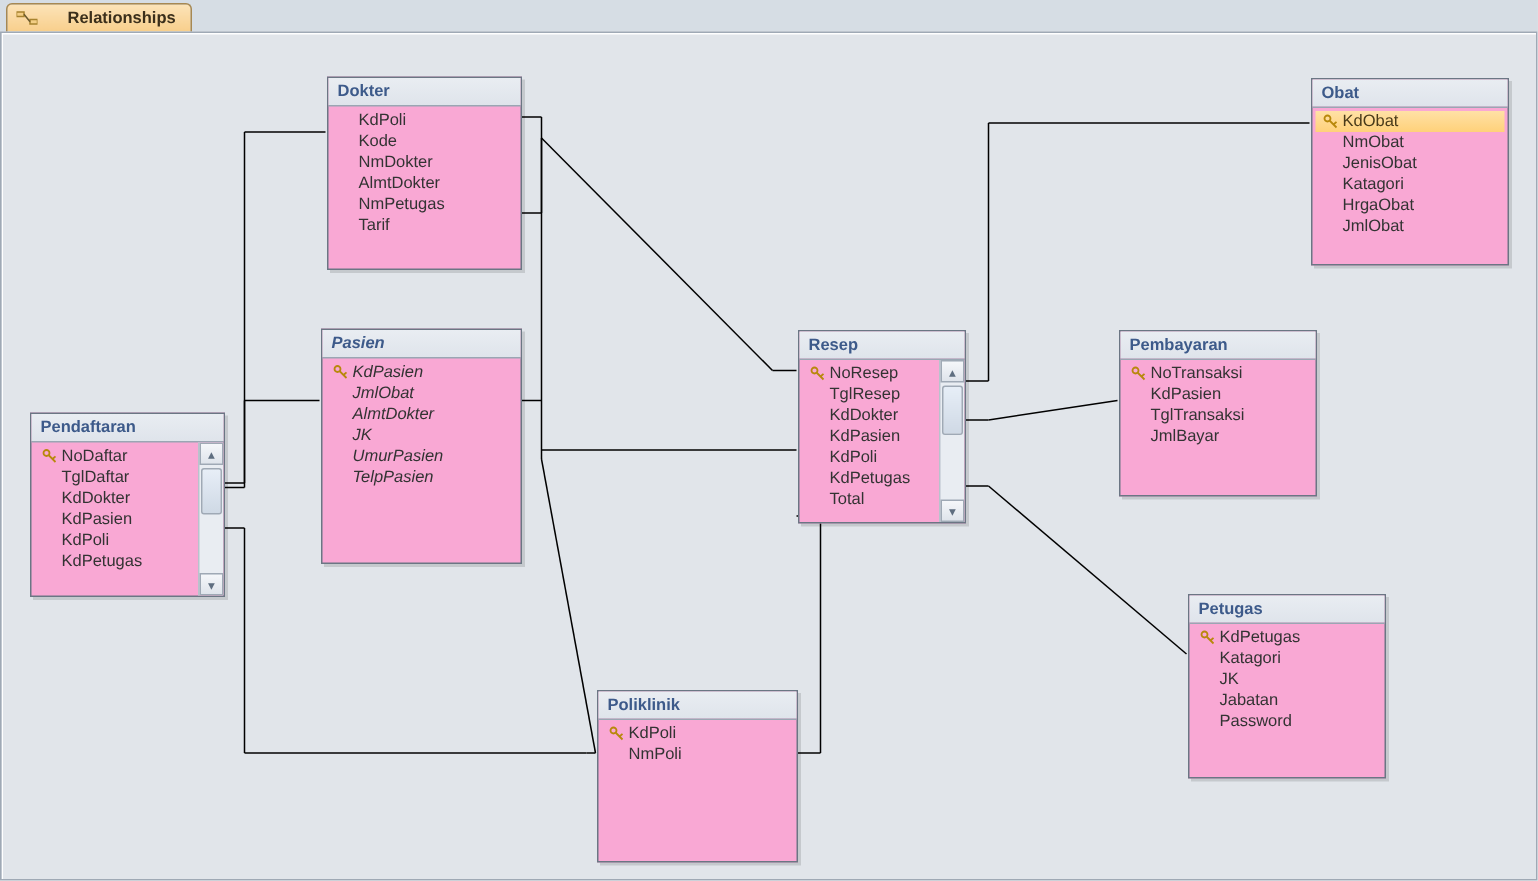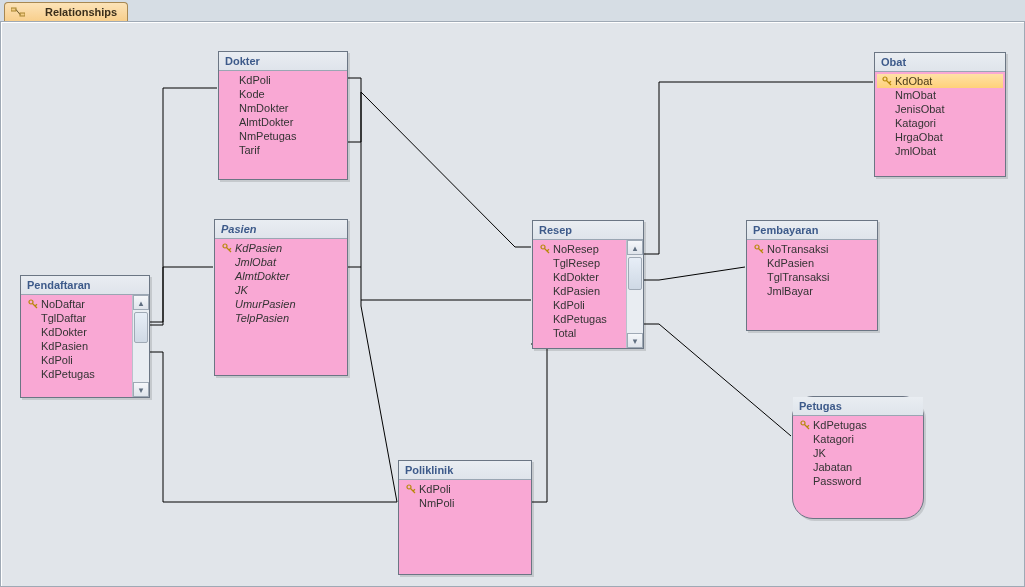--- a/index.html
+++ b/index.html
@@ -436,21 +436,21 @@
             <span class="label">TglTransaksi</span>
           </div>
           <div class="field">
             <span class="key-slot"></span>
             <span class="label">JmlBayar</span>
           </div>
         </div>
     </div>
   </div>
 
-  <div class="tablebox" style="left:791px; top:374px; width:130px;border-radius:21px;">
+  <div class="tablebox" style="left:791px; top:374px; width:130px;">
     <div class="tb-title">Petugas</div>
     <div class="tb-body" style="height:98px;">
       <div id="fields-petugas">
           <div class="field">
             <span class="key-slot">
               <svg width="10" height="10" viewBox="0 0 10 10">
                 <circle cx="3" cy="3" r="2" fill="none" stroke="#b8880b" stroke-width="1.2"></circle>
                 <line x1="4.5" y1="4.5" x2="9" y2="9" stroke="#b8880b" stroke-width="1.2"></line>
                 <line x1="7" y1="7" x2="9" y2="5.2" stroke="#b8880b" stroke-width="1.2"></line>
               </svg>

